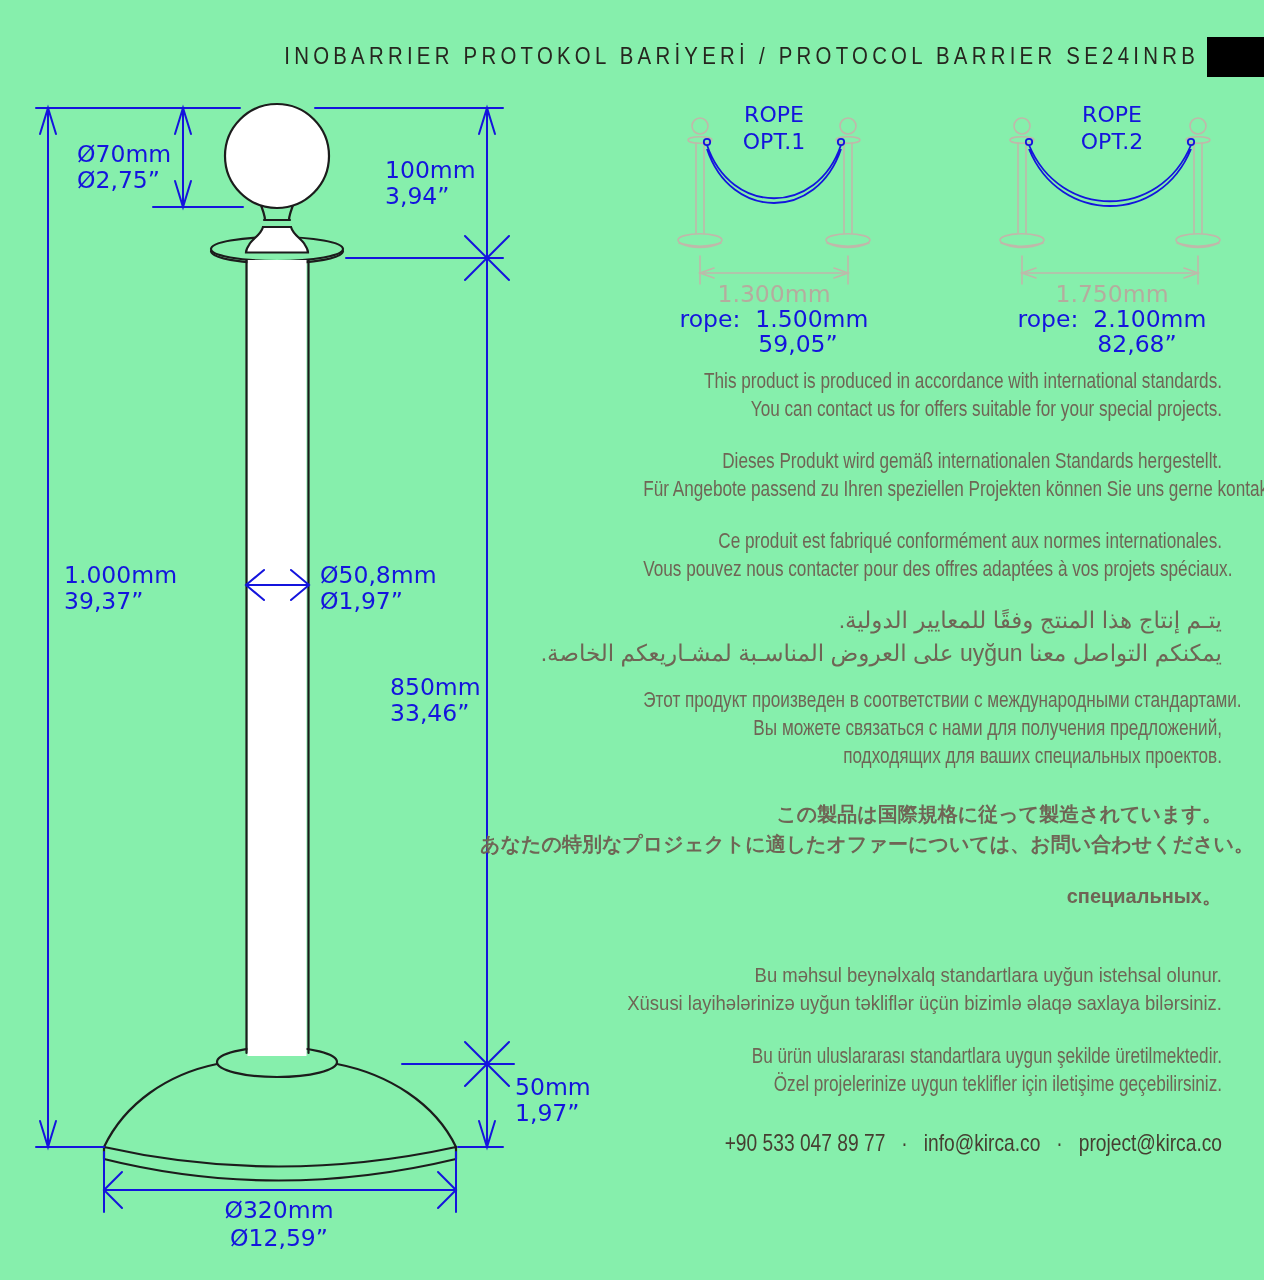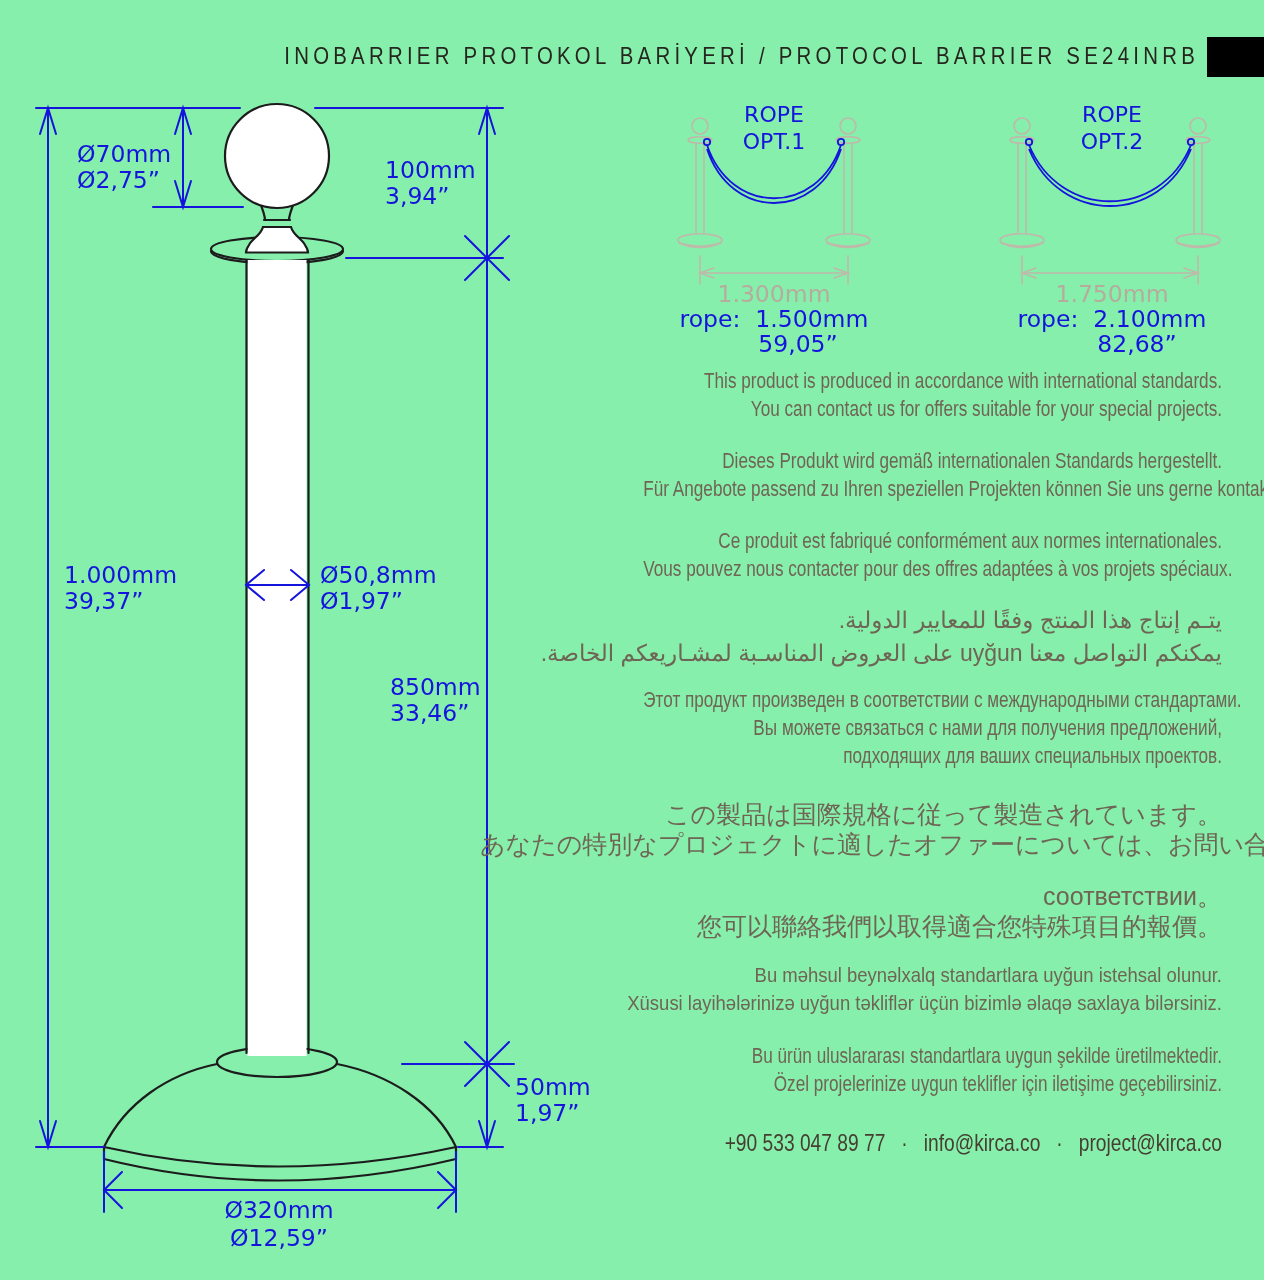--- a/index.html
+++ b/index.html
@@ -24,21 +24,21 @@
   .dimtxt{font-family:"DejaVu Sans",sans-serif;font-size:23.5px;fill:var(--dimension-blue,#1414dd);}
   .dimtxt-m{text-anchor:middle;}
   .graytxt{font-family:"DejaVu Sans",sans-serif;font-size:23.5px;fill:var(--muted-gray,#b5ac9e);text-anchor:middle;}
   .ropetitle{font-family:"DejaVu Sans",sans-serif;font-size:22px;fill:var(--dimension-blue,#1414dd);text-anchor:middle;}
 
   
   .t-block{position:absolute;left:480px;right:42px;text-align:right;
            color:var(--body-text,#6f6555);font-size:22px;line-height:28px;white-space:nowrap;}
   .cond{transform:scaleX(.78);transform-origin:100% 0;}
   .cond-az{transform:scaleX(.88);transform-origin:100% 0;font-size:21px;}
-  .cjk{font-size:25px;line-height:30px;}
+  .cjk{font-size:20px;line-height:30px;font-weight:bold;}
   .arabic{font-size:23px;line-height:33px;}
   .contact{font-size:24px;line-height:28px;color:#463e31;transform:scaleX(.8);transform-origin:100% 0;}
   .pos-en{top:367px;} .pos-de{top:447px;} .pos-fr{top:527px;} .pos-ar{top:604px;}
   .pos-ru{top:686px;} .pos-ja{top:799px;} .pos-zh{top:881px;} .pos-az{top:961px;}
   .pos-tr{top:1042px;} .pos-contact{top:1129px;}
 </style>
 </head>
 <body>
 
 <div id="page">
@@ -201,22 +201,21 @@
     <div class="t-block cond pos-ru">
       <div>Этот продукт произведен в соответствии с международными стандартами.</div>
       <div>Вы можете связаться с нами для получения предложений,</div>
       <div>подходящих для ваших специальных проектов.</div>
     </div>
     <div class="t-block cjk pos-ja">
       <div>この製品は国際規格に従って製造されています。</div>
       <div>あなたの特別なプロジェクトに適したオファーについては、お問い合わせください。</div>
     </div>
     <div class="t-block cjk pos-zh">
-      <div>соответствии。</div>
-      <div>您可以聯絡我們以取得適合您特殊項目的報價。</div>
+      <div>специальных。</div>
     </div>
     <div class="t-block cond-az pos-az">
       <div>Bu məhsul beynəlxalq standartlara uyğun istehsal olunur.</div>
       <div>Xüsusi layihələrinizə uyğun təkliflər üçün bizimlə əlaqə saxlaya bilərsiniz.</div>
     </div>
     <div class="t-block cond pos-tr">
       <div>Bu ürün uluslararası standartlara uygun şekilde üretilmektedir.</div>
       <div>Özel projelerinize uygun teklifler için iletişime geçebilirsiniz.</div>
     </div>
     <div class="t-block contact pos-contact">+90 533 047 89 77&nbsp;&nbsp;&nbsp;·&nbsp;&nbsp;&nbsp;info@kirca.co&nbsp;&nbsp;&nbsp;·&nbsp;&nbsp;&nbsp;project@kirca.co</div>

